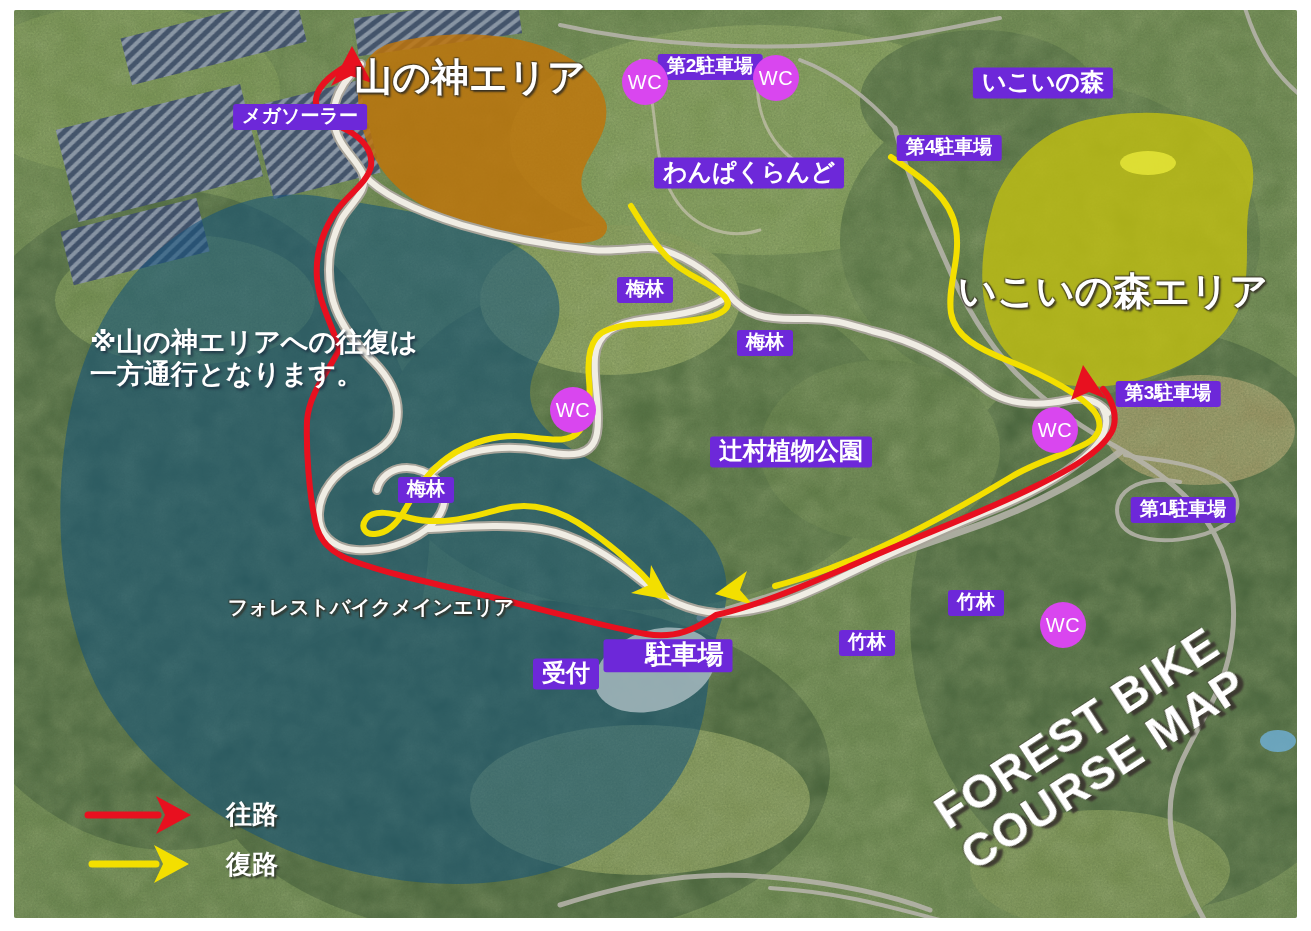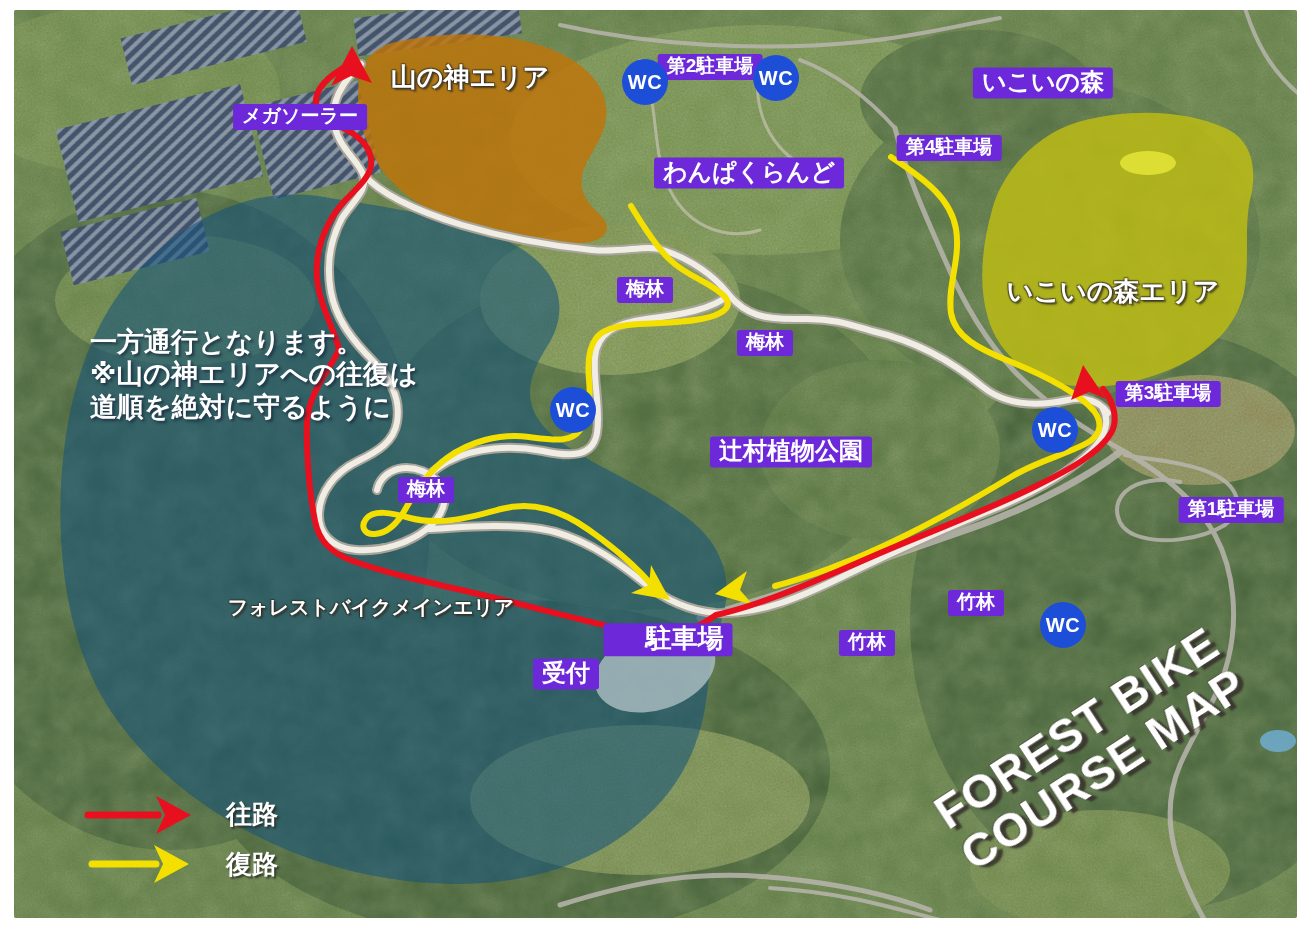--- a/index.html
+++ b/index.html
@@ -4,28 +4,28 @@
 <style>
   html,body{margin:0;padding:0;background:#ffffff;}
   .page{position:relative;width:1311px;height:931px;background:#ffffff;overflow:hidden;
         font-family:"Liberation Sans","DejaVu Sans",sans-serif;}
   .map-svg{position:absolute;left:0;top:0;width:1311px;height:931px;}
   
   .blabel{position:absolute;transform:translate(-50%,-50%);background:#6d28d9;color:#fff;
           padding:2px 9px 4px;border-radius:3px;white-space:nowrap;font-weight:600;line-height:1.05;}
   .fs19{font-size:19px;} .fs24{font-size:24px;} .fs26{font-size:26px;}
   
-  .wc{position:absolute;width:46px;height:46px;border-radius:50%;background:#1d4ed8;color:#fff;
-      font-weight:700;font-size:20px;display:flex;align-items:center;justify-content:center;
+  .wc{position:absolute;width:46px;height:46px;border-radius:50%;background:#d946ef;color:#fff;
+      font-weight:400;font-size:20px;display:flex;align-items:center;justify-content:center;
       transform:translate(-50%,-50%);letter-spacing:0.5px;}
   
   .arealabel{position:absolute;transform:translate(-50%,-50%);color:#fff;font-weight:700;white-space:nowrap;
       text-shadow:2px 2px 2px rgba(50,45,35,.85), -1px -1px 1px rgba(50,45,35,.6),
                   1px -1px 1px rgba(50,45,35,.6), -1px 1px 1px rgba(50,45,35,.6);}
-  .fs29{font-size:20px;} .fs30{font-size:26px;}
+  .fs29{font-size:20px;} .fs30{font-size:38px;}
   .notice{position:absolute;left:90px;top:326px;color:#fff;font-size:27px;font-weight:600;line-height:1.2;
       text-shadow:2px 2px 3px rgba(25,40,60,.85);}
   .legendlabel{position:absolute;transform:translate(-50%,-50%);color:#fff;font-size:26px;font-weight:700;
       white-space:nowrap;text-shadow:2px 2px 2px rgba(40,45,35,.85);margin-left:24px;}
   .map-title{position:absolute;left:905px;top:700px;width:370px;transform:rotate(-33deg);
       transform-origin:center;color:#fff;font-weight:800;font-size:47px;line-height:1.04;text-align:center;
       letter-spacing:1px;white-space:nowrap;
       text-shadow:4px 5px 2px rgba(55,50,44,.9), -1px -1px 0 rgba(70,64,56,.5);}
 </style>
 </head>
@@ -141,37 +141,36 @@
         <polygon fill="#f3df00" points="189,864 154,845 163,864 154,883"></polygon>
       </g>
     </g>
   </svg>
 
   <div class="arealabel fs30" style="left:470px;top:77px;">山の神エリア</div>
   <div class="arealabel fs30" style="left:1113px;top:291px;">いこいの森エリア</div>
   <div class="arealabel fs29" style="left:371px;top:607px;">フォレストバイクメインエリア</div>
 
   <div class="notice">
+    <div>※山の神エリアへの往復は</div>
     <div>一方通行となります。</div>
-    <div>※山の神エリアへの往復は</div>
-    <div>道順を絶対に守るように</div>
   </div>
 
   <div class="blabel fs19" style="left:300px;top:117px;">メガソーラー</div>
   <div class="blabel fs19" style="left:710px;top:67px;">第2駐車場</div>
   <div class="blabel fs24" style="left:749px;top:173px;">わんぱくらんど</div>
   <div class="blabel fs24" style="left:1043px;top:83px;">いこいの森</div>
   <div class="blabel fs19" style="left:949px;top:148px;">第4駐車場</div>
   <div class="blabel fs19" style="left:645px;top:290px;">梅林</div>
   <div class="blabel fs19" style="left:765px;top:343px;">梅林</div>
   <div class="blabel fs19" style="left:426px;top:490px;">梅林</div>
   <div class="blabel fs19" style="left:1168px;top:394px;">第3駐車場</div>
   <div class="blabel fs24" style="left:791px;top:452px;">辻村植物公園</div>
-  <div class="blabel fs19" style="left:1183px;top:510px;margin-left:48px;">第1駐車場</div>
-  <div class="blabel fs26" style="left:668px;top:640px;padding-left:42px;">駐車場</div>
+  <div class="blabel fs19" style="left:1183px;top:510px;">第1駐車場</div>
+  <div class="blabel fs26" style="left:668px;top:656px;padding-left:42px;">駐車場</div>
   <div class="blabel fs24" style="left:566px;top:674px;">受付</div>
   <div class="blabel fs19" style="left:976px;top:603px;">竹林</div>
   <div class="blabel fs19" style="left:867px;top:643px;">竹林</div>
 
   <div class="wc" style="left:645px;top:82px;">WC</div>
   <div class="wc" style="left:776px;top:78px;">WC</div>
   <div class="wc" style="left:573px;top:410px;">WC</div>
   <div class="wc" style="left:1055px;top:430px;">WC</div>
   <div class="wc" style="left:1063px;top:625px;">WC</div>
 

